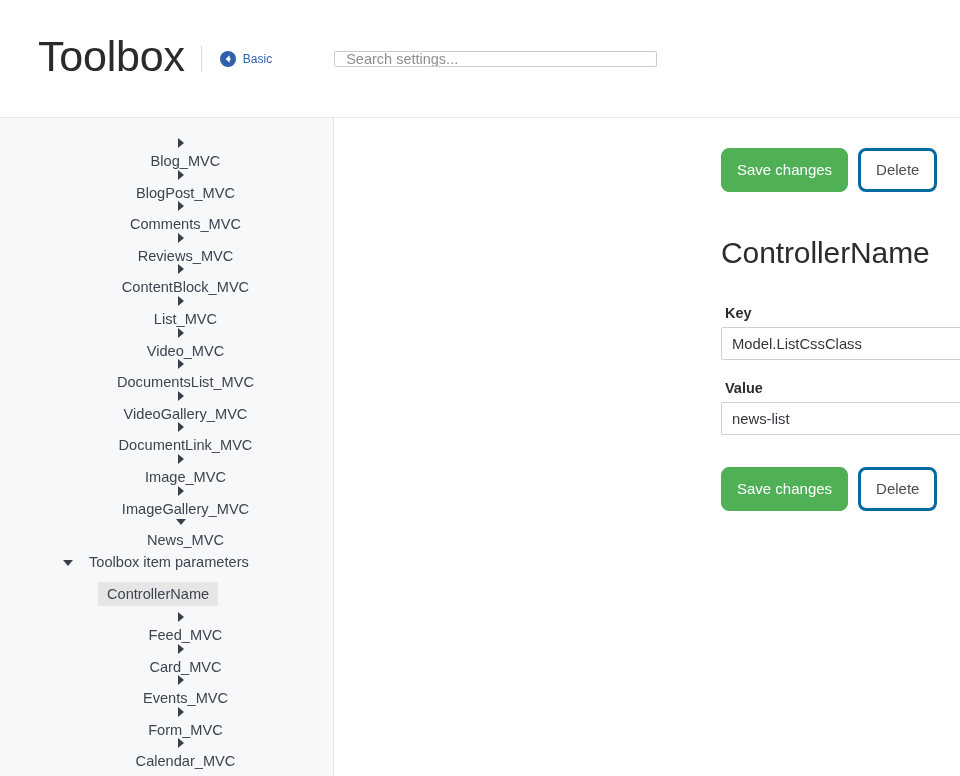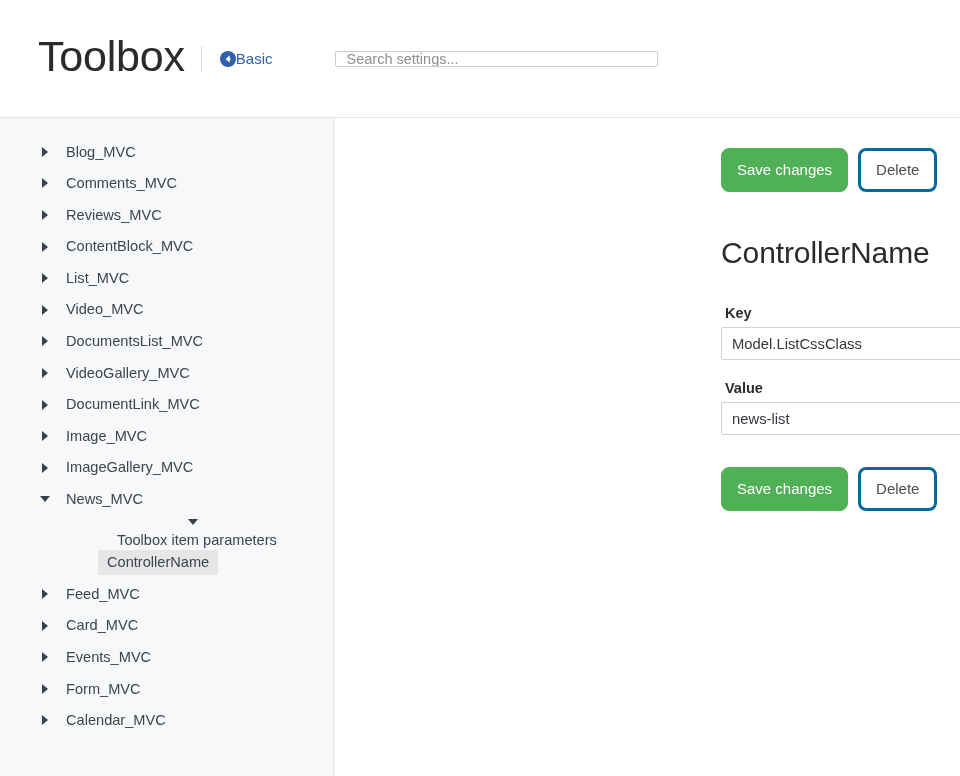--- a/index.html
+++ b/index.html
@@ -41,24 +41,24 @@
   }
   .title-sep {
     width: 1px;
     height: 26px;
     background: #d7d9dc;
     margin: 0 18px 0 16px;
   }
   .back-link {
     display: flex;
     align-items: center;
-    gap: 0;
+    gap: 7px;
     text-decoration: none;
     color: #2f5fad;
-    font-size: 15px;
+    font-size: 12px;
     cursor: pointer;
     white-space: nowrap;
   }
   .back-link .label { color: #2f5fad; }
   .back-icon {
     width: 16px;
     height: 16px;
     display: block;
   }
   .search-wrap {
@@ -128,22 +128,22 @@
   .tri-down {
     border-left: 5px solid transparent;
     border-right: 5px solid transparent;
     border-top: 6px solid #3a3f4b;
   }
   .tree-item .t-label {
     line-height: 1;
     padding: 4px 5px;
     border-radius: 2px;
   }
-  .tree-item.level-0 { padding-left: 38px; }
-  .tree-item.level-1 { padding-left: 61px; flex-direction: column; }
+  .tree-item.level-0 { padding-left: 38px; flex-direction: column; }
+  .tree-item.level-1 { padding-left: 61px; }
   .tree-item.level-2 { padding-left: 84px; }
   .tree-item.level-2 .t-label { margin-left: 14px; }
   .tree-item.selected .t-label {
     background: #e6e6e6;
     padding: 5px 9px;
     border-radius: 2px;
   }
 
   
   .btn-row { display: flex; gap: 10px; }
@@ -233,20 +233,26 @@
         <div class="tree-item level-0">
           <span class="caret">
             <span class="tri tri-right"></span>
           </span>
           <span class="t-label">Blog_MVC</span>
         </div>
         <div class="tree-item level-0">
           <span class="caret">
             <span class="tri tri-right"></span>
           </span>
+          <span class="t-label">BlogPost_MVC</span>
+        </div>
+        <div class="tree-item level-0">
+          <span class="caret">
+            <span class="tri tri-right"></span>
+          </span>
           <span class="t-label">Comments_MVC</span>
         </div>
         <div class="tree-item level-0">
           <span class="caret">
             <span class="tri tri-right"></span>
           </span>
           <span class="t-label">Reviews_MVC</span>
         </div>
         <div class="tree-item level-0">
           <span class="caret">

